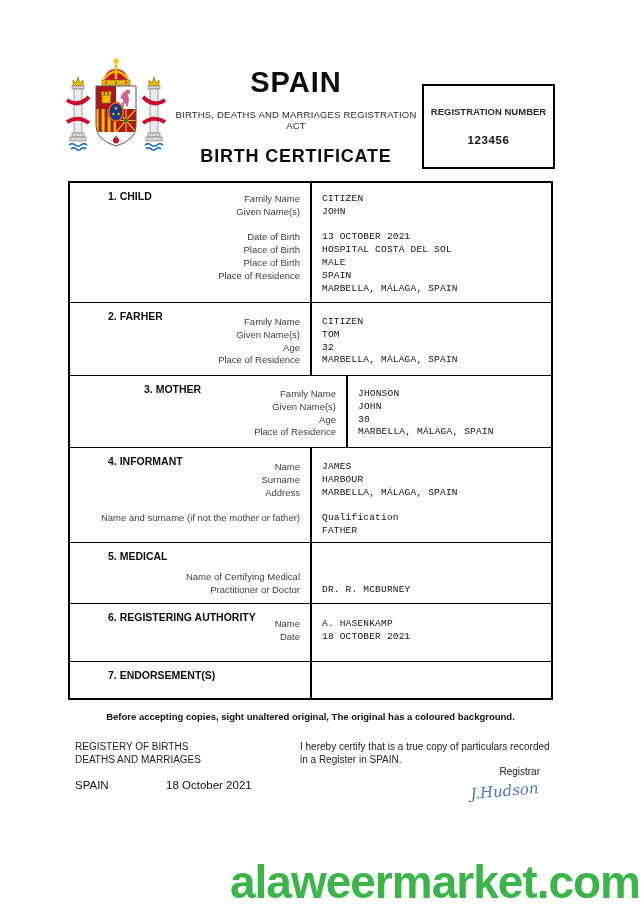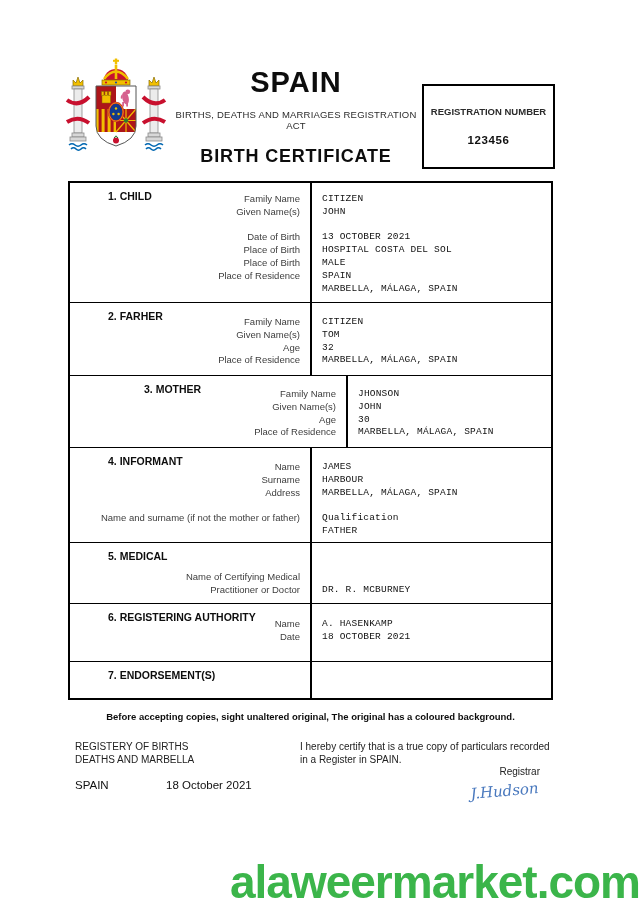--- a/index.html
+++ b/index.html
@@ -298,21 +298,21 @@
       </div>
       <div class="cell-right"></div>
     </div>
 
   </div>
 
   <div class="notice">Before accepting copies, sight unaltered original, The original has a coloured background.</div>
 
   <div class="registry-block">
     <div>REGISTERY OF BIRTHS</div>
-    <div>DEATHS AND MARBELLA</div>
+    <div>DEATHS AND MARRIAGES</div>
   </div>
 
   <div class="certify-block">I hereby certify that is a true copy of particulars recorded in a Register in SPAIN.</div>
 
   <div class="registrar-label">Registrar</div>
 
   <div class="footer-country">SPAIN</div>
   <div class="footer-date">18 October 2021</div>
 
   <div class="signature" style="color: rgb(74, 121, 190);">J.Hudson</div>

